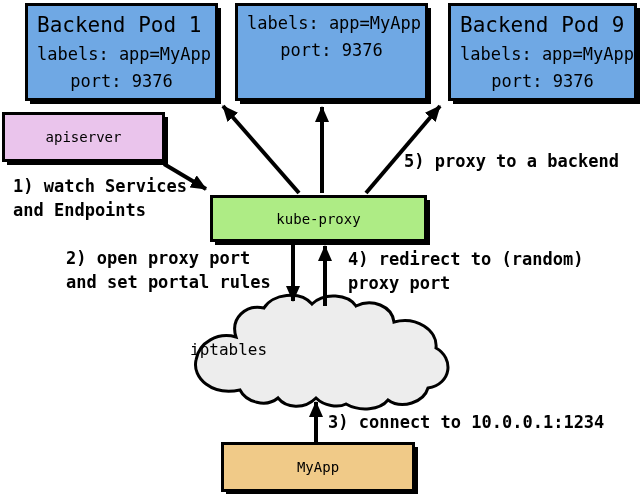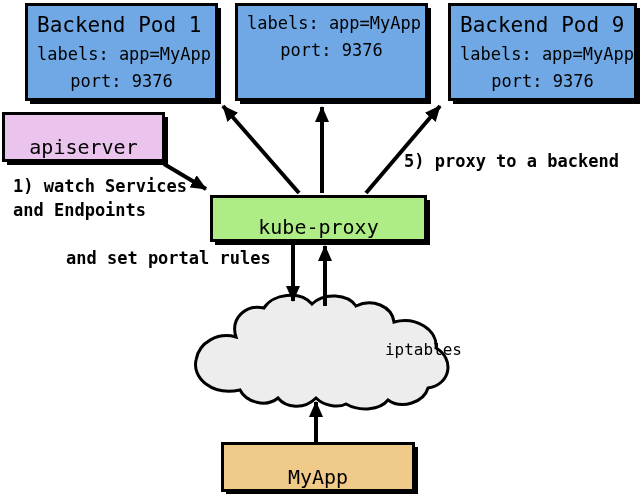--- a/index.html
+++ b/index.html
@@ -17,43 +17,43 @@
     box-shadow:4px 4px 0 -1px #000;
     z-index:2;
   }
   .pod{
     background:var(--pod-fill,#6fa8e4);
     padding:4px 9px 0 9px;
   }
   .pod-title{font-size:21px;line-height:31px;white-space:nowrap;}
   .pod-line{font-size:17px;line-height:27px;white-space:nowrap;text-align:center;}
   .node-label{
-    display:flex;align-items:flex-end;justify-content:center;
-    font-size:20px;
+    display:flex;align-items:center;justify-content:center;
+    font-size:14px;
   }
   #apiserver-box{left:2px;top:112px;width:163px;height:50px;background:var(--apiserver-fill,#eac4ec);}
   #kube-proxy-box{left:210px;top:195px;width:217px;height:47px;background:var(--kube-proxy-fill,#aeec85);}
   #client-box{left:221px;top:442px;width:194px;height:50px;background:var(--client-fill,#f0ca88);}
   #pod-1{left:25px;top:3px;width:193px;height:98px;}
   #pod-2{left:235px;top:3px;width:193px;height:98px;}
   #pod-3{left:448px;top:3px;width:189px;height:98px;}
   .annotation{
     position:absolute;z-index:2;
     font-weight:bold;font-size:17px;line-height:24px;
     white-space:nowrap;
   }
   .annotation span{display:block;}
   #annotation-step-1{left:13px;top:174px;}
   #annotation-step-2{left:66px;top:246px;}
   #annotation-step-3{left:328px;top:410px;}
   #annotation-step-4{left:348px;top:247px;}
   #annotation-step-5{left:404px;top:149px;}
   #iptables-label{
     position:absolute;left:190px;top:340px;width:272px;z-index:2;
-    text-align:right;font-size:16px;line-height:20px;
+    text-align:left;font-size:16px;line-height:20px;
   }
   .cloud-path{fill:var(--cloud-fill,#ededed);stroke:var(--line-color,#000);stroke-width:3;}
   .arrow{stroke:var(--line-color,#000);stroke-width:4;}
   .ah-path{fill:var(--line-color,#000);}
 </style>
 </head>
 <body>
 
 <div id="canvas">
 
@@ -114,19 +114,27 @@
   <div class="box node-label" id="client-box">
     <span>MyApp</span>
   </div>
   <div id="iptables-label">iptables</div>
 
   <div class="annotation" id="annotation-step-1">
     <span>1) watch Services</span>
     <span>and Endpoints</span>
   </div>
   <div class="annotation" id="annotation-step-2">
+    <span>2) open proxy port</span>
     <span>and set portal rules</span>
+  </div>
+  <div class="annotation" id="annotation-step-3">
+    <span>3) connect to 10.0.0.1:1234</span>
+  </div>
+  <div class="annotation" id="annotation-step-4">
+    <span>4) redirect to (random)</span>
+    <span>proxy port</span>
   </div>
   <div class="annotation" id="annotation-step-5">
     <span>5) proxy to a backend</span>
   </div>
 
 </div>
 
 </body></html>

